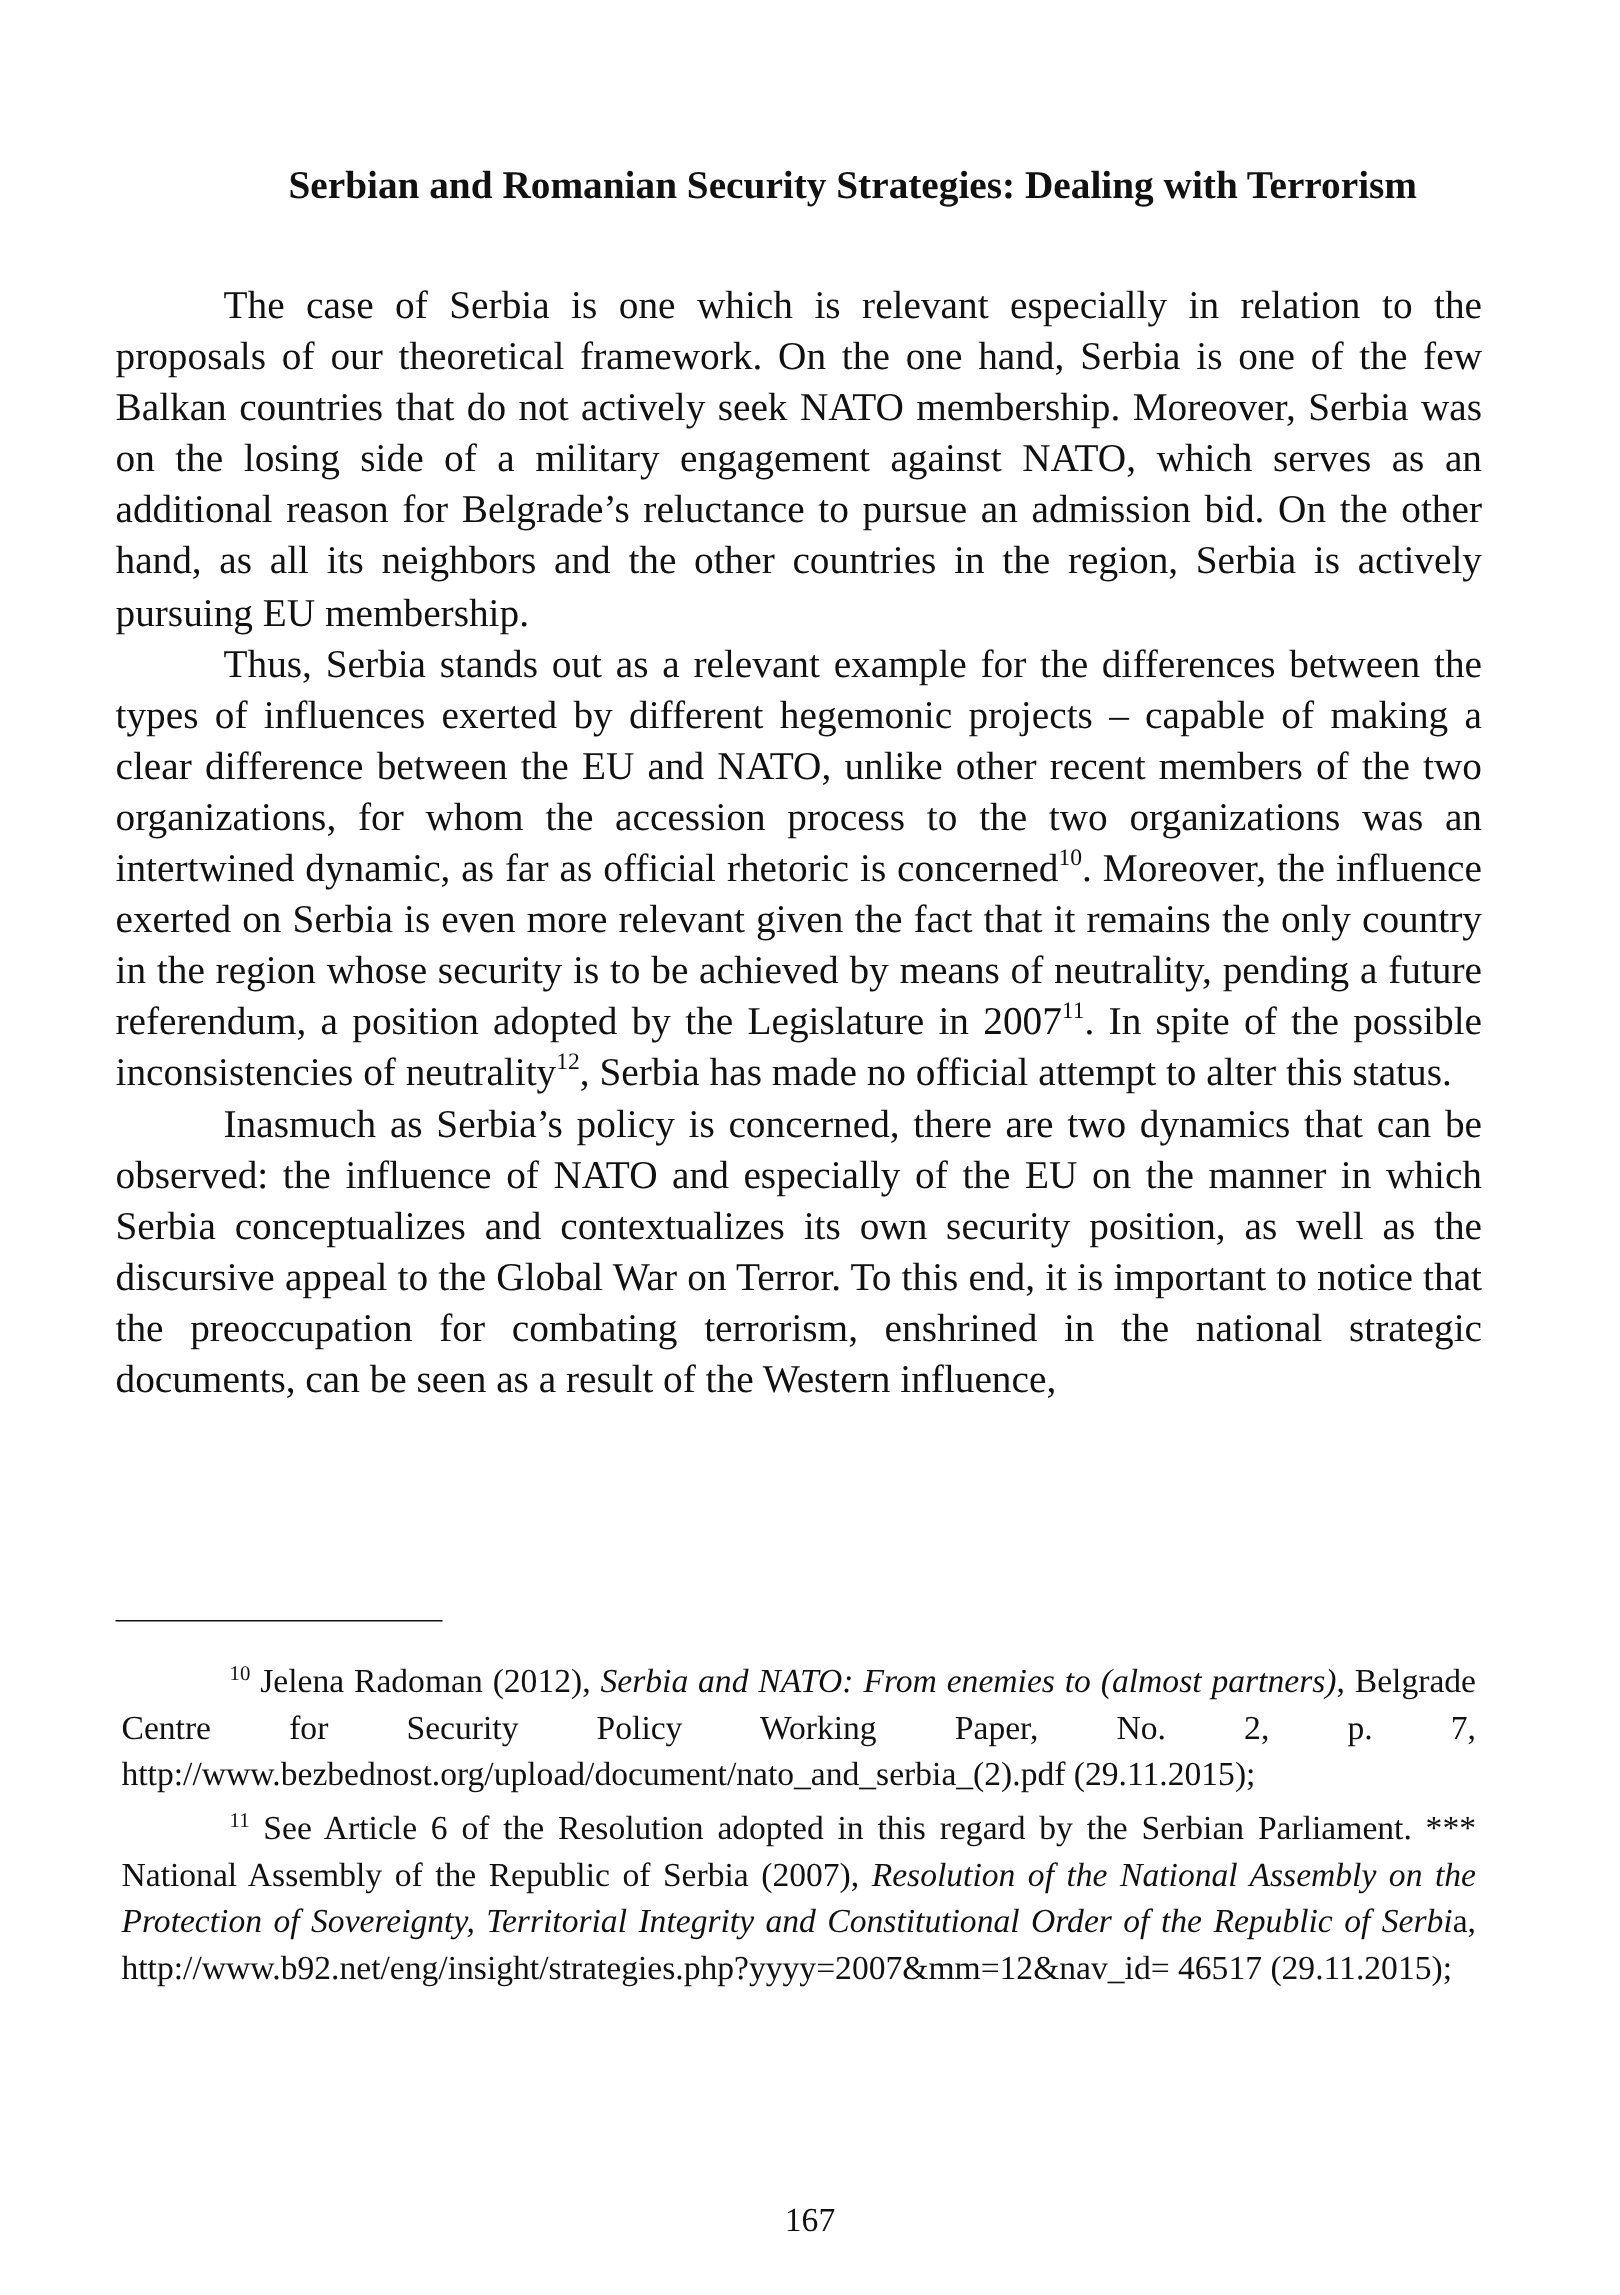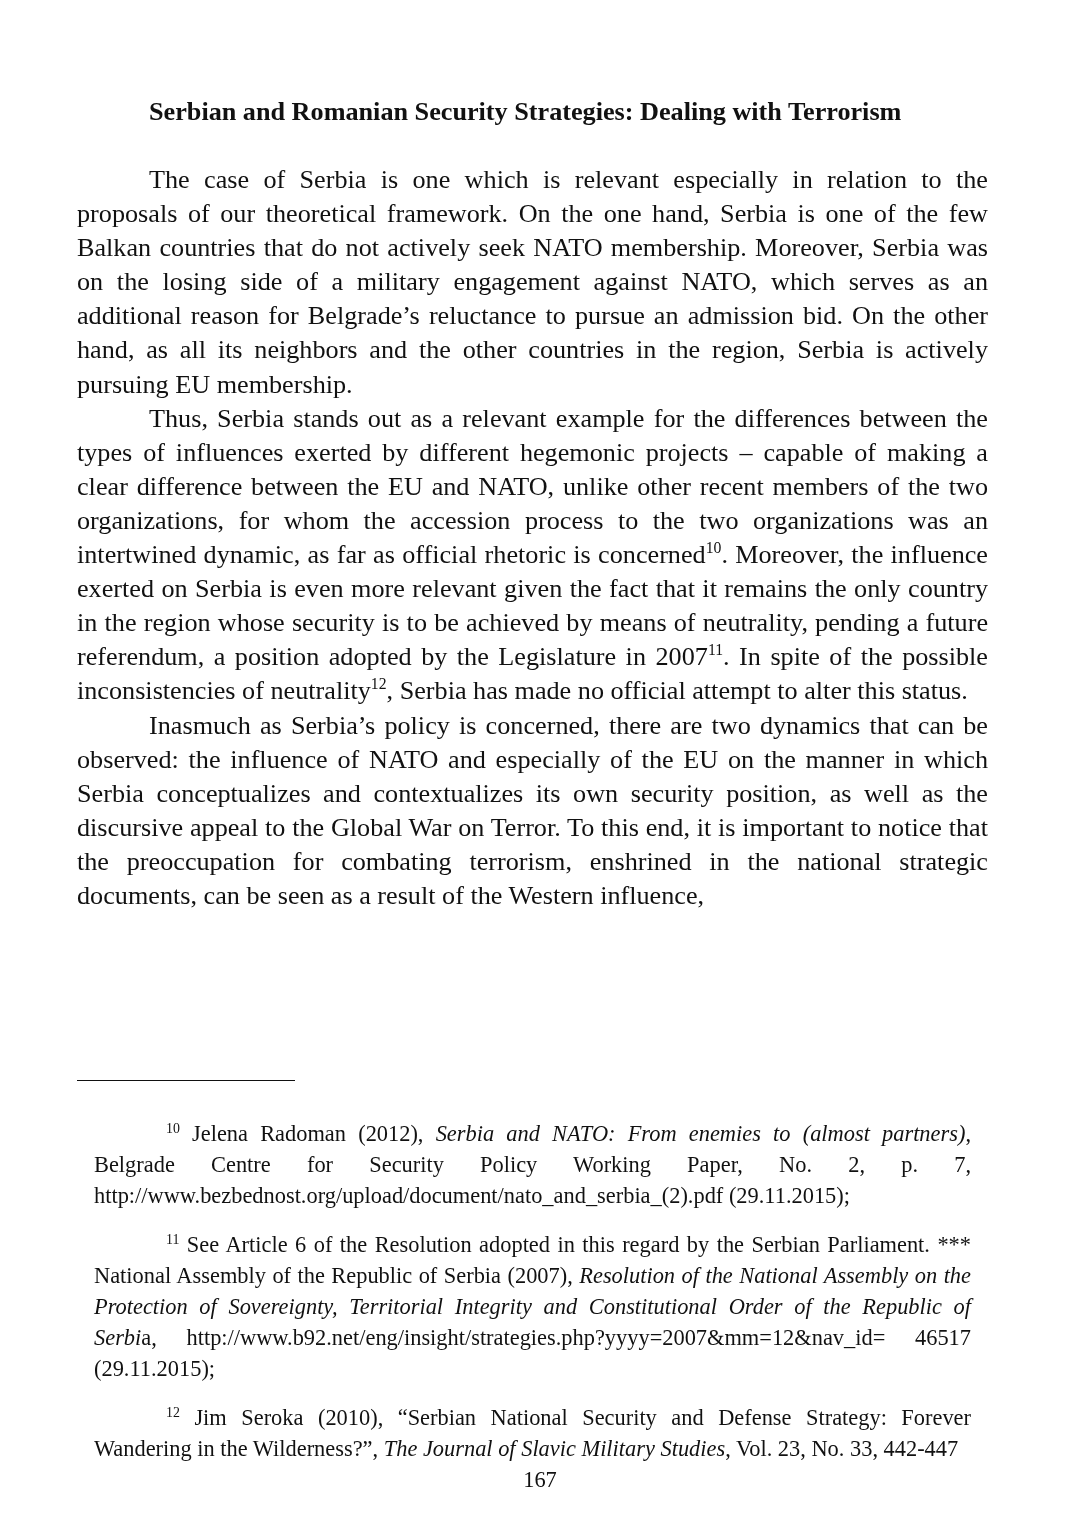--- a/index.html
+++ b/index.html
@@ -9,27 +9,27 @@
     color: #111111;
   }
   .page { position: absolute; left: 77px; top: 62px; width: 911px; }
   .body-text {
     font-size: 26.2px; line-height: 34.1px; text-align: justify;
     margin: 0; hyphens: none;
   }
   .indent { text-indent: 72px; }
   .heading {
     font-weight: bold; font-size: 26.2px; line-height: 34px;
-    margin: 0; padding-left: 72px; white-space: nowrap;
+    margin: 12px; padding-left: 72px; white-space: nowrap; text-align: center;
   }
   sup { font-size: 0.6em; line-height: 0; vertical-align: 0.65em; }
   .rule { position: absolute; left: 77px; top: 1080px; width: 218px; height: 0; border-top: 1.6px solid #111; }
   .notes { position: absolute; left: 77px; top: 1101px; width: 911px; }
   .note {
-    font-size: 22.4px; line-height: 31.2px; text-align: justify; margin: 17px;
+    font-size: 22.4px; line-height: 31.2px; text-align: justify; margin: 4px;
     text-indent: 72px;
   }
   .note sup { font-size: 0.62em; vertical-align: 0.6em; }
   .page-number {
     position: absolute; top: 1465px; left: 0; width: 1080px; text-align: center;
     font-size: 22.4px; line-height: 30px;
   }
 </style>
 </head>
 <body>
@@ -45,16 +45,15 @@
   <p class="body-text indent"><span>Thus, Serbia stands out as a relevant example for the differences between the types of influences exerted by different hegemonic projects – capable of making a clear difference between the EU and NATO, unlike other recent members of the two organizations, for whom the accession process to the two organizations was an intertwined dynamic, as far as official rhetoric is concerned</span><sup>10</sup><span>. Moreover, the influence exerted on Serbia is even more relevant given the fact that it remains the only country in the region whose security is to be achieved by means of neutrality, pending a future referendum, a position adopted by the Legislature in 2007</span><sup>11</sup><span>. In spite of the possible inconsistencies of neutrality</span><sup>12</sup><span>, Serbia has made no official attempt to alter this status.</span></p>
 
   <p class="body-text indent">Inasmuch as Serbia’s policy is concerned, there are two dynamics that can be observed: the influence of NATO and especially of the EU on the manner in which Serbia conceptualizes and contextualizes its own security position, as well as the discursive appeal to the Global War on Terror. To this end, it is important to notice that the preoccupation for combating terrorism, enshrined in the national strategic documents, can be seen as a result of the Western influence,</p>
 </div>
 
 <div class="rule"></div>
 
 <div class="notes">
   <p class="note"><sup>10</sup><span> Jelena Radoman (2012), </span><i>Serbia and NATO: From enemies to (almost partners)</i><span>, Belgrade Centre for Security Policy Working Paper, No. 2, p. 7, http://www.bezbednost.org/upload/document/nato_and_serbia_(2).pdf (29.11.2015);</span></p>
   <p class="note"><sup>11</sup><span> See Article 6 of the Resolution adopted in this regard by the Serbian Parliament. *** National Assembly of the Republic of Serbia (2007), </span><i>Resolution of the National Assembly on the Protection of Sovereignty, Territorial Integrity and Constitutional Order of the Republic of Serbi</i><span>a, http://www.b92.net/eng/insight/strategies.php?yyyy=2007&amp;mm=12&amp;nav_id= 46517 (29.11.2015);</span></p>
-  <p class="note"><sup>12</sup><span> Jim Seroka (2010), “Serbian National Security and Defense Strategy: Forever Wandering in the Wilderness?”, </span><i>The Journal of Slavic Military Studies</i><span>, Vol. 23, No. 33, 442-447</span></p>
 </div>
 
 <div class="page-number">167</div>
 
 </body></html>

